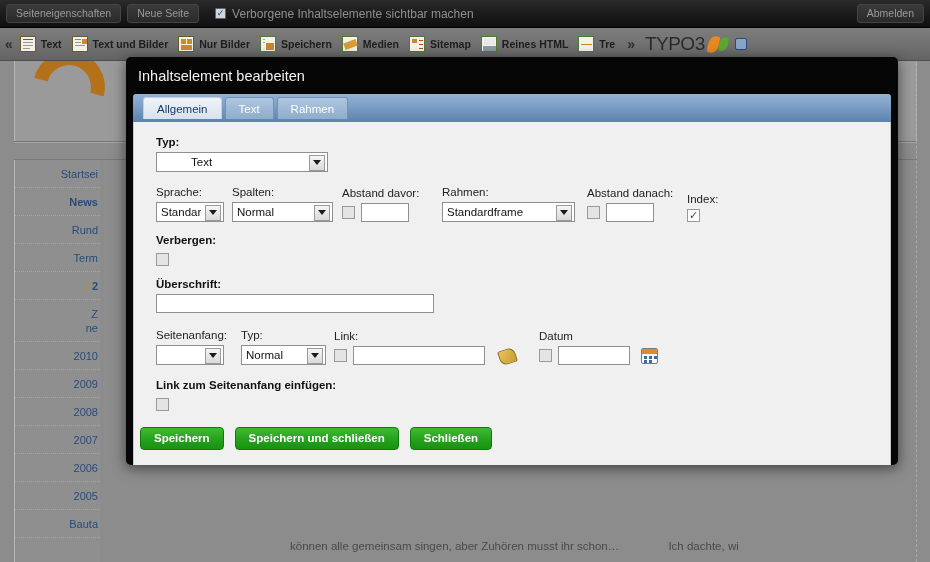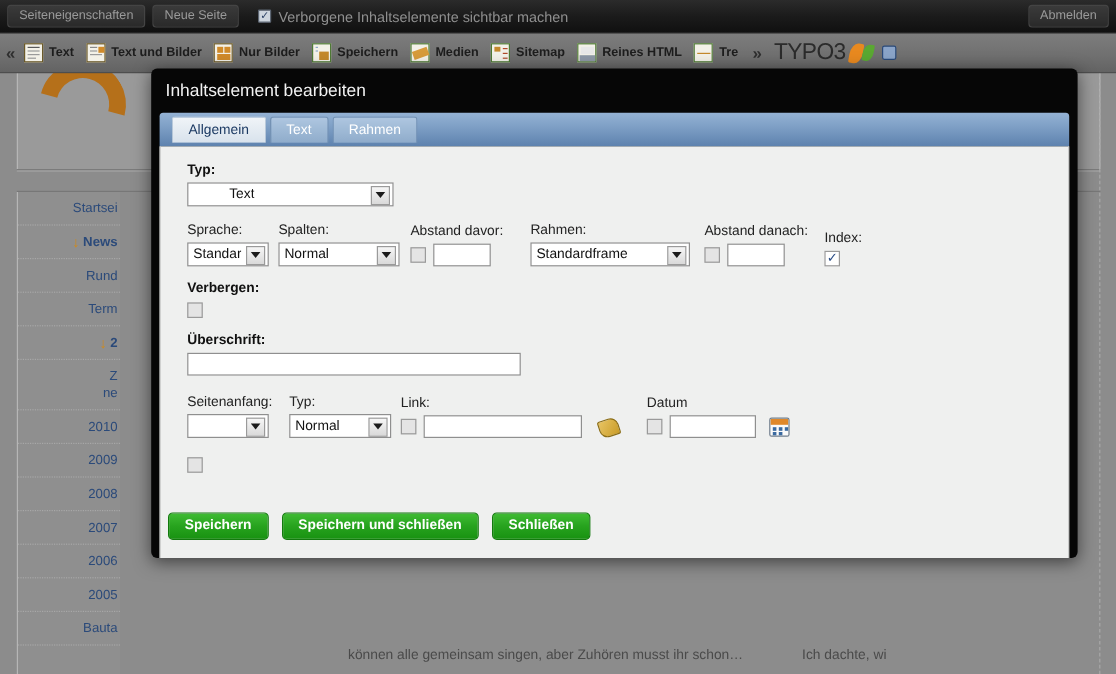--- a/index.html
+++ b/index.html
@@ -570,20 +570,21 @@
                 <i class="g2"></i>
                 <i class="g3"></i>
                 <i class="g4"></i>
                 <i class="g5"></i>
             </span>
           </div>
         </div>
       </div>
 
       <div>
+        <span class="lbl-b">Link zum Seitenanfang einfügen:</span>
         <span class="cb2"></span>
       </div>
 
     </div>
   </div>
 
   <div class="btnrow">
     <div class="gbtn">
       <span>Speichern</span>
     </div>

